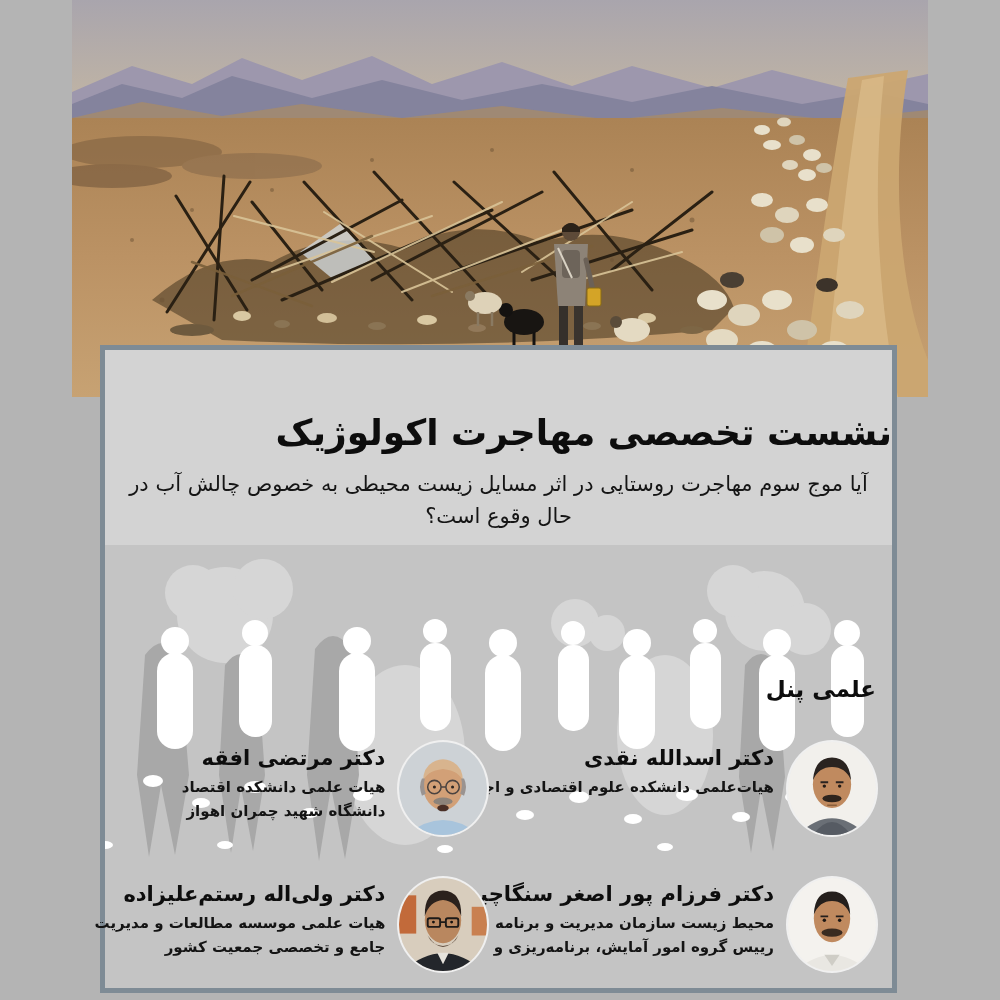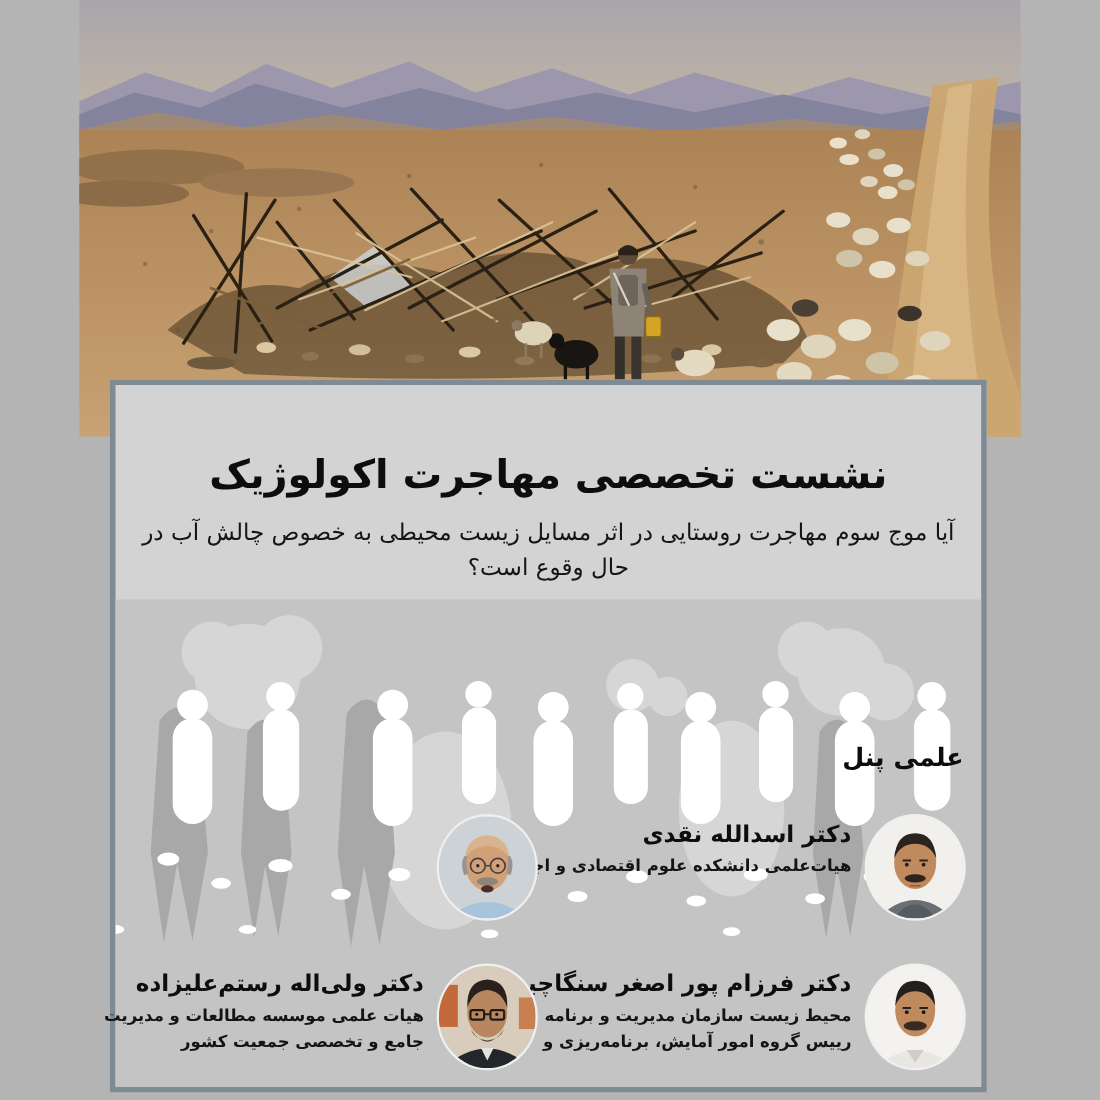--- a/index.html
+++ b/index.html
@@ -15,21 +15,21 @@
   
   .hero { position:absolute; left:72px; top:0; width:856px; height:397px; }
   .hero svg { display:block; width:100%; height:100%; }
 
   
   .card {
     position:absolute; left:100px; top:345px; width:797px; height:648px;
     border:5px solid #7e8b95; background:#d3d3d3;
   }
   .card-title {
-    margin-top:60px; text-align:center; direction:rtl;
+    margin-top:60px; text-align:right; direction:rtl;
     font-size:36px; font-weight:700; color:#0d0d0d; line-height:1.25;
   }
   .card-subtitle {
     margin-top:14px; text-align:center; direction:rtl;
     font-size:21px; font-weight:400; color:#151515; line-height:1.5;
   }
 
   .band {
     position:absolute; left:0; top:195px; width:787px; height:443px;
     background:#c4c4c4; overflow:hidden;
@@ -332,20 +332,25 @@
             <path d="M68,38 Q72,46 68,56 L64,54 Q67,46 65,38 Z" fill="#9a9390"></path>
             <circle cx="37" cy="47" r="7" fill="none" stroke="#4a4340" stroke-width="1.6"></circle>
             <circle cx="56" cy="47" r="7" fill="none" stroke="#4a4340" stroke-width="1.6"></circle>
             <line x1="44" y1="47" x2="49" y2="47" stroke="#4a4340" stroke-width="1.6"></line>
             <circle cx="37" cy="47" r="1.6" fill="#2b2420"></circle>
               <circle cx="56" cy="47" r="1.6" fill="#2b2420"></circle>
             <ellipse cx="46" cy="62" rx="10" ry="4" fill="#8d837a"></ellipse>
             <ellipse cx="46" cy="69" rx="6" ry="3.4" fill="#4a2f26"></ellipse>
           </svg>
         </div>
+        <div class="member-text">
+          <div class="member-name">دکتر مرتضی افقه</div>
+          <div class="member-line">هیات علمی دانشکده اقتصاد</div>
+          <div class="member-line">دانشگاه شهید چمران اهواز</div>
+        </div>
       </div>
     </div>
 
     <div class="panel-row row-2">
       <div class="member">
         <div class="member-photo">
           <svg viewBox="0 0 92 97">
             <rect width="92" height="97" fill="#f4f2ee"></rect>
             <path d="M8,97 Q46,64 84,97 Z" fill="#e9e7e2"></path>
             <path d="M38,80 L46,92 L54,80 Z" fill="#cfcdc6"></path>

